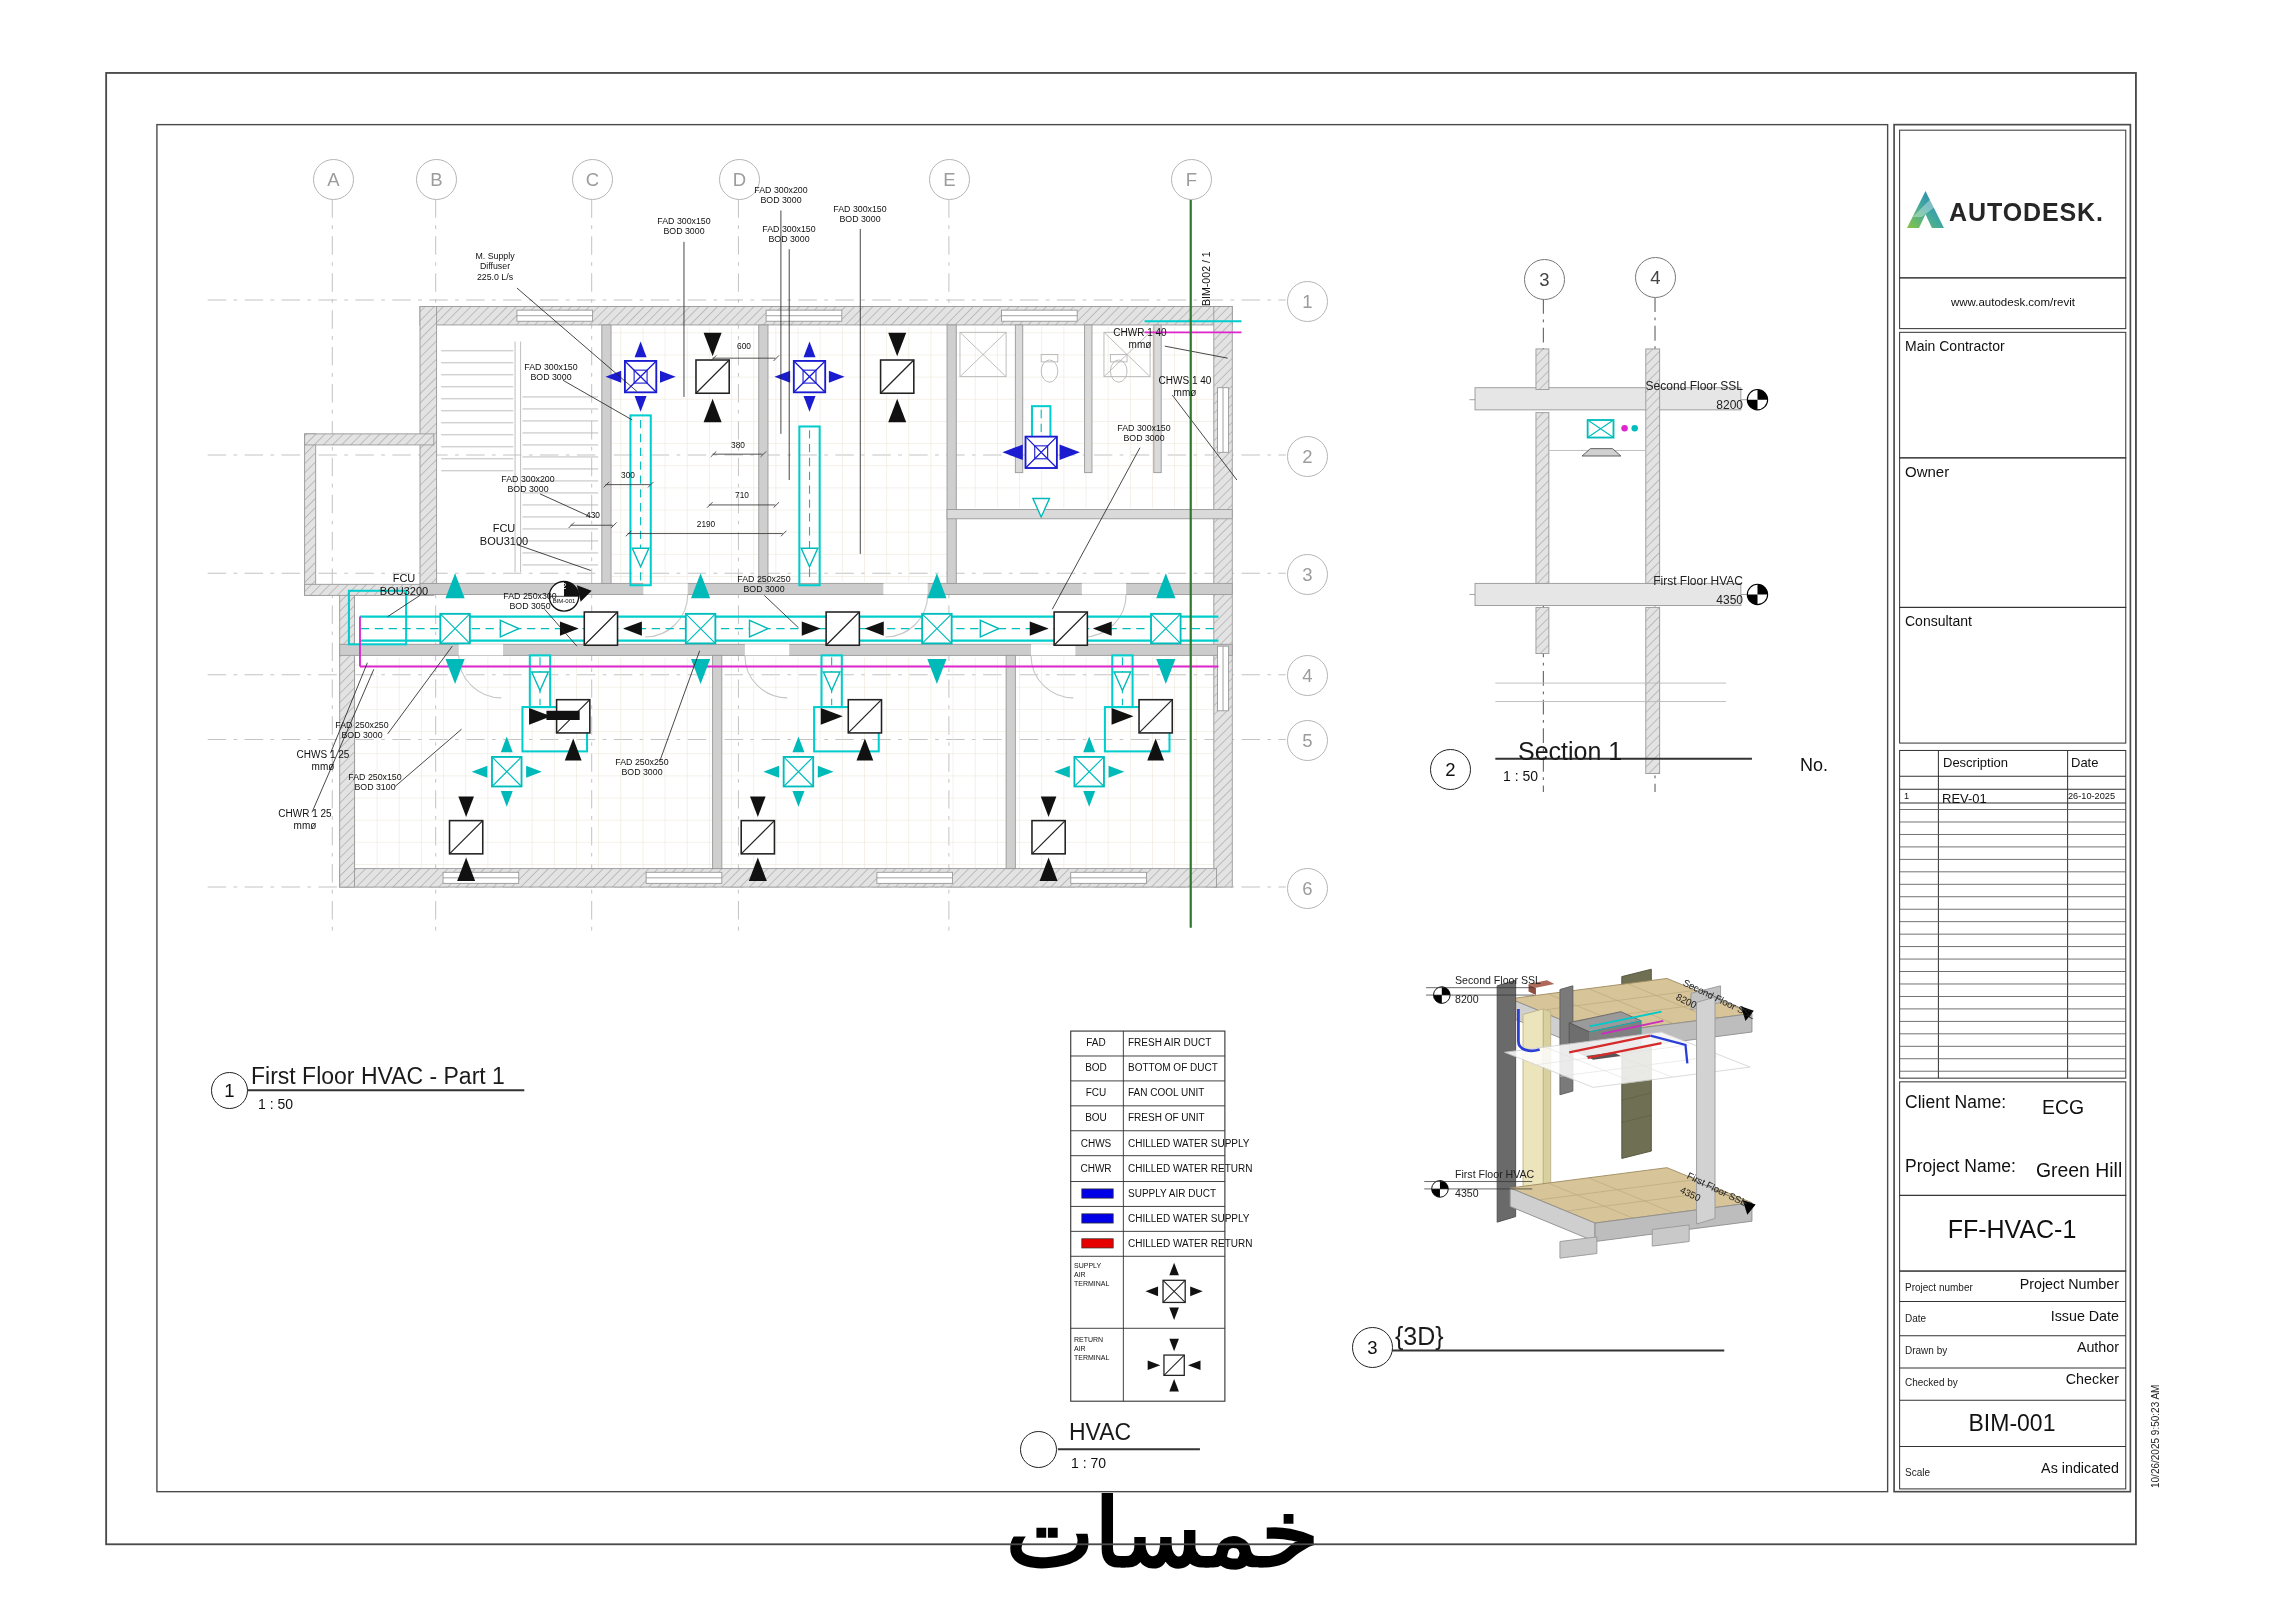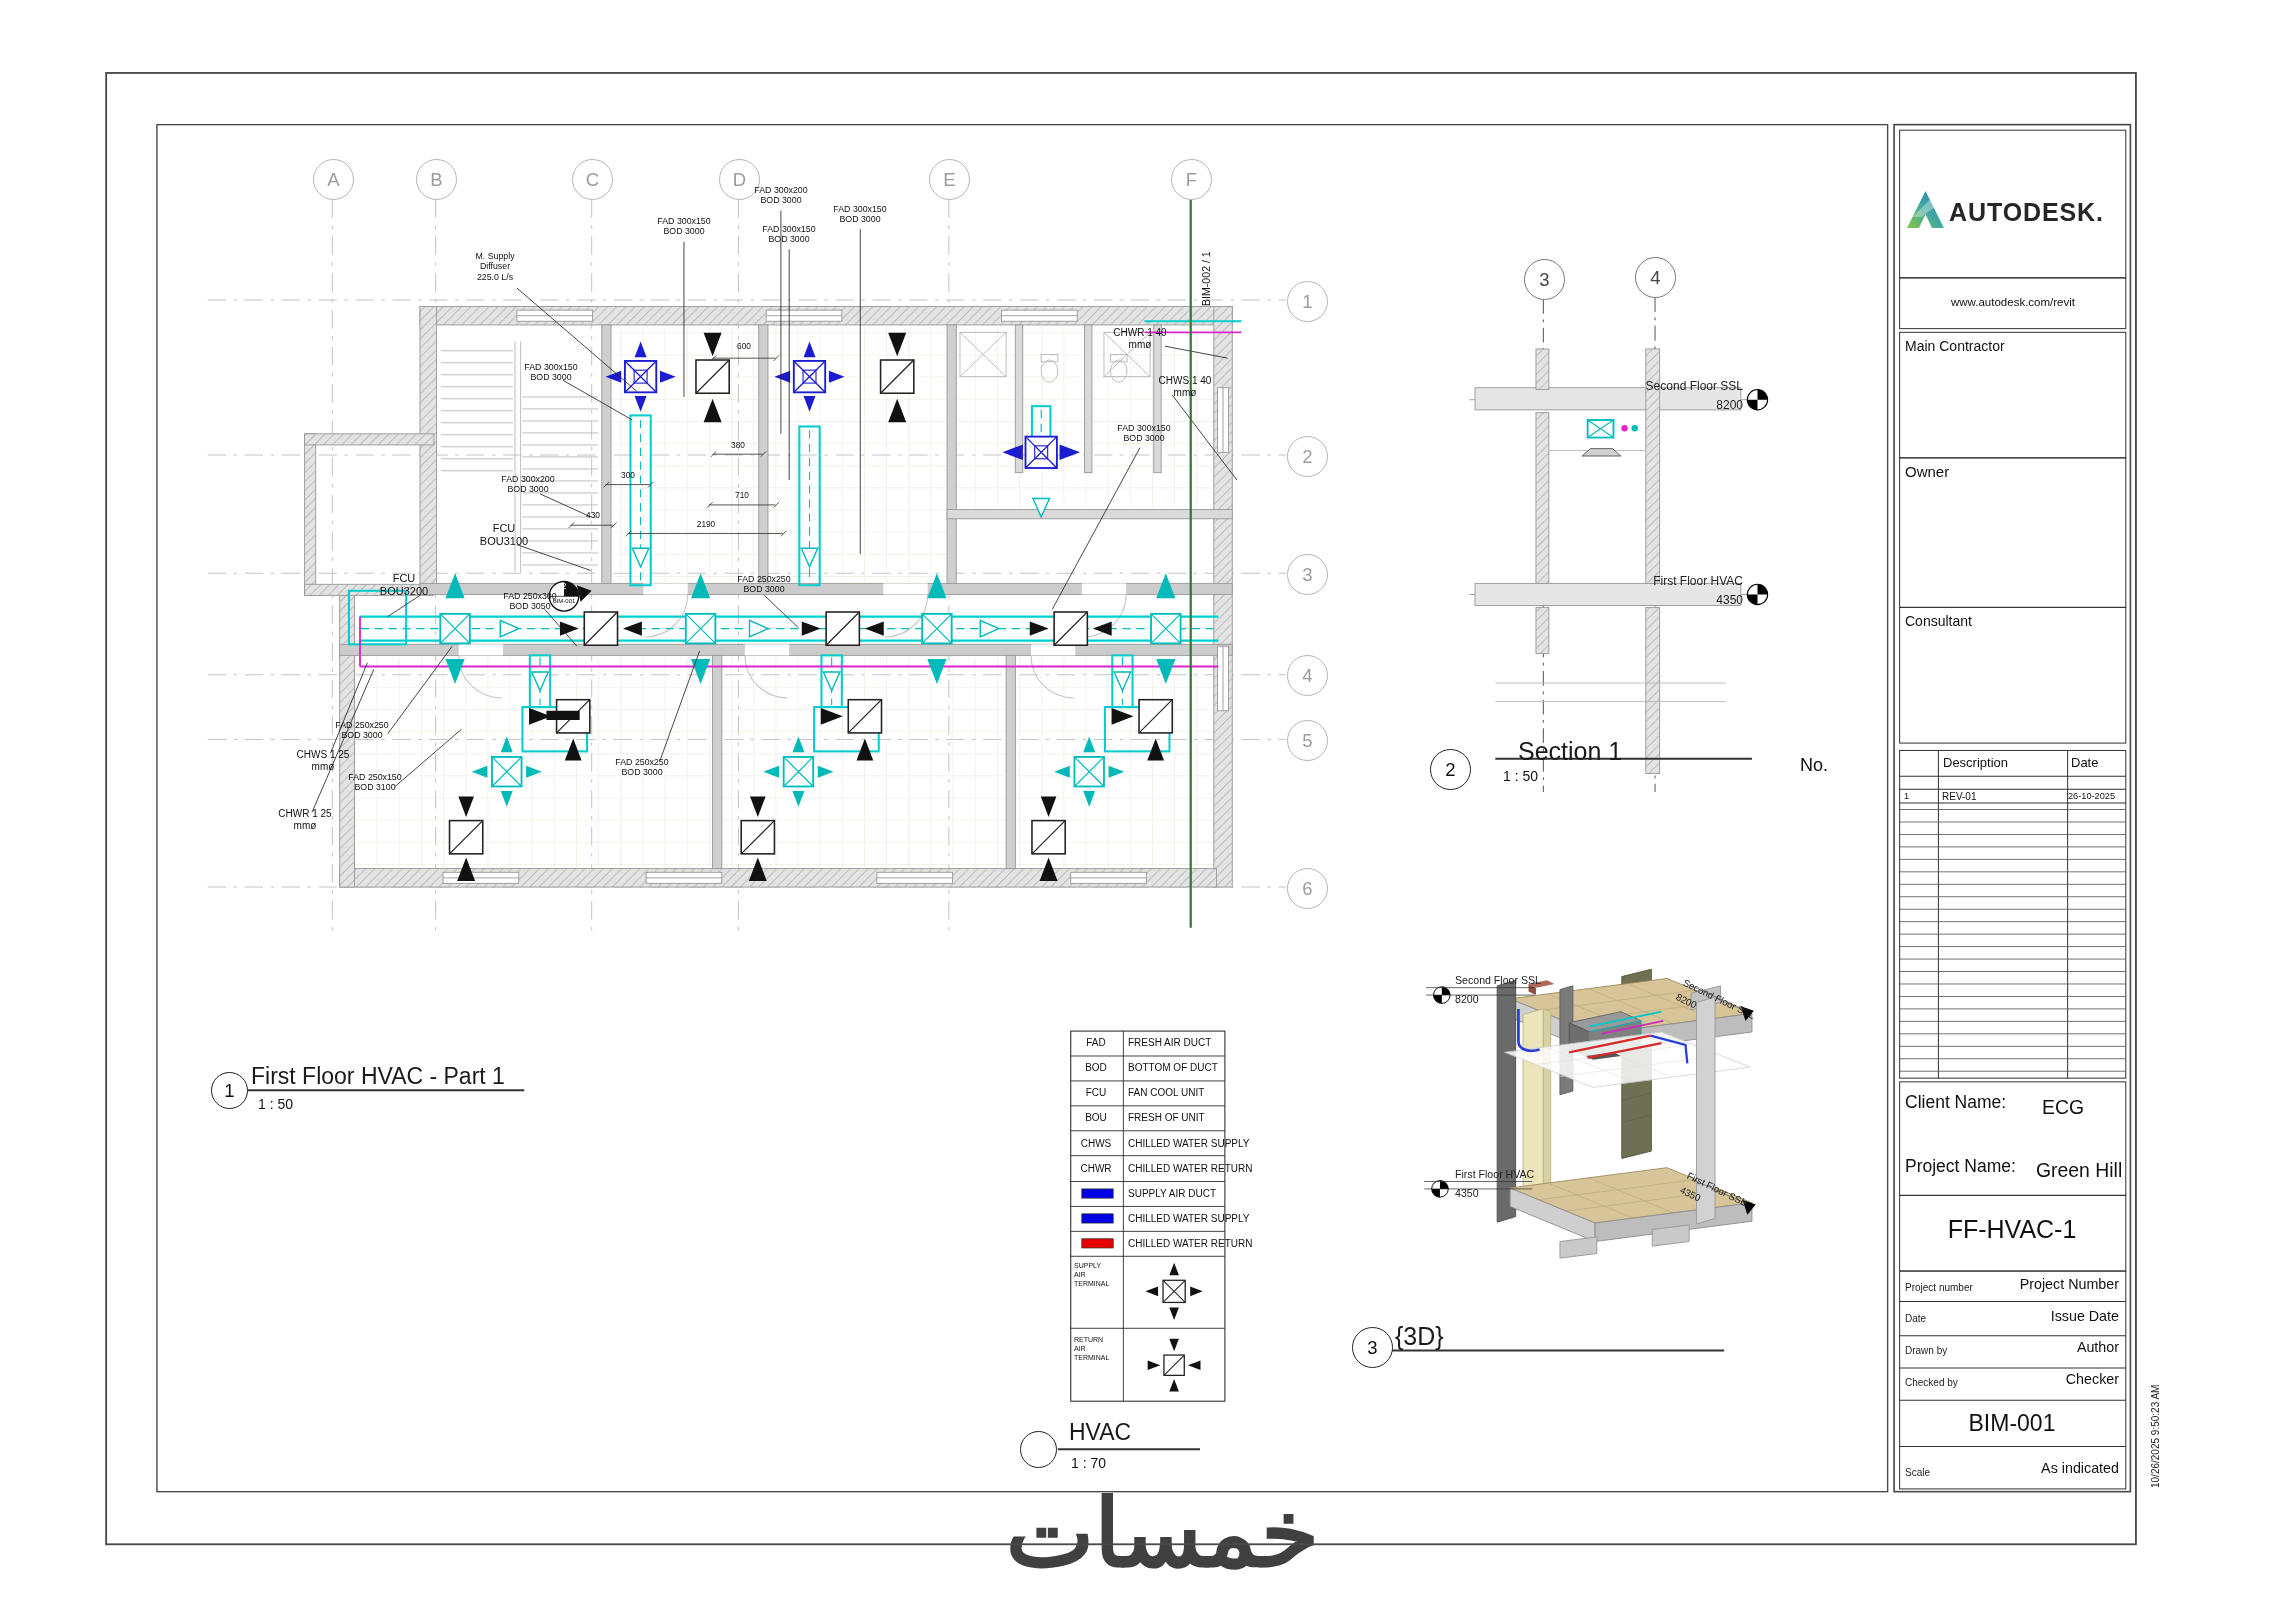--- a/index.html
+++ b/index.html
@@ -26,21 +26,21 @@
   .lvl3{position:absolute;text-align:left;font-size:10.6px;color:#222;}
   .lvl3 span{display:block;line-height:1.82;}
   .lvl3r{position:absolute;text-align:left;font-size:9.7px;color:#222;transform-origin:0 0;transform:rotate(26deg);}
   .lvl3r span{display:block;line-height:1.6;}
   .leg{font-size:10px;}
   .legm{font-size:7px;line-height:1.3;}
   .tbs{font-size:10px;color:#222;}
   .tbv{font-size:14.3px;color:#111;}
   .rot{transform-origin:0 0;transform:rotate(-90deg);}
   #wm{position:absolute;left:978px;top:1479px;width:369px;text-align:center;
-      font-size:94px;font-weight:bold;color:#404040;direction:rtl;}
+      font-size:94px;font-weight:bold;color:#000000;direction:rtl;}
 </style>
 </head>
 <body>
 
 <div id="sheet">
 
   <div id="wm">خمسات</div>
 
   <svg width="2291" height="1620" viewBox="0 0 2482 1755">
     <defs>
@@ -618,21 +618,21 @@
 
   <div class="t" style="left:1949px;top:198px;font-size:25px;font-weight:600;letter-spacing:0.9px;color:#262626">AUTODESK.</div>
   <div class="t c" style="left:2013px;top:296px;font-size:11.5px">www.autodesk.com/revit</div>
   <div class="t" style="left:1905px;top:338px;font-size:14px">Main Contractor</div>
   <div class="t" style="left:1905px;top:463px;font-size:15px">Owner</div>
   <div class="t" style="left:1905px;top:613px;font-size:14px">Consultant</div>
   <div class="t" style="left:1800px;top:755px;font-size:18px">No.</div>
   <div class="t" style="left:1943px;top:755px;font-size:13px">Description</div>
   <div class="t" style="left:2071px;top:755px;font-size:13px">Date</div>
   <div class="t" style="left:1904px;top:791px;font-size:9.2px">1</div>
-  <div class="t" style="left:1942px;top:791px;font-size:10px">REV-01</div>
+  <div class="t" style="left:1942px;top:791px;font-size:13px">REV-01</div>
   <div class="t" style="left:2068px;top:791px;font-size:9.2px">26-10-2025</div>
   <div class="t" style="left:1905px;top:1092px;font-size:17.5px">Client Name:</div>
   <div class="t" style="left:2042px;top:1096px;font-size:19.4px">ECG</div>
   <div class="t" style="left:1905px;top:1156px;font-size:17.5px">Project Name:</div>
   <div class="t" style="left:2036px;top:1159px;font-size:19.4px">Green Hill</div>
   <div class="t c" style="left:2012px;top:1215px;font-size:25px">FF-HVAC-1</div>
   <div class="t tbs" style="left:1905px;top:1282px">Project number</div>
   <div class="t tbv r" style="left:2119px;top:1276px">Project Number</div>
   <div class="t tbs" style="left:1905px;top:1313px">Date</div>
   <div class="t tbv r" style="left:2119px;top:1308px">Issue Date</div>

